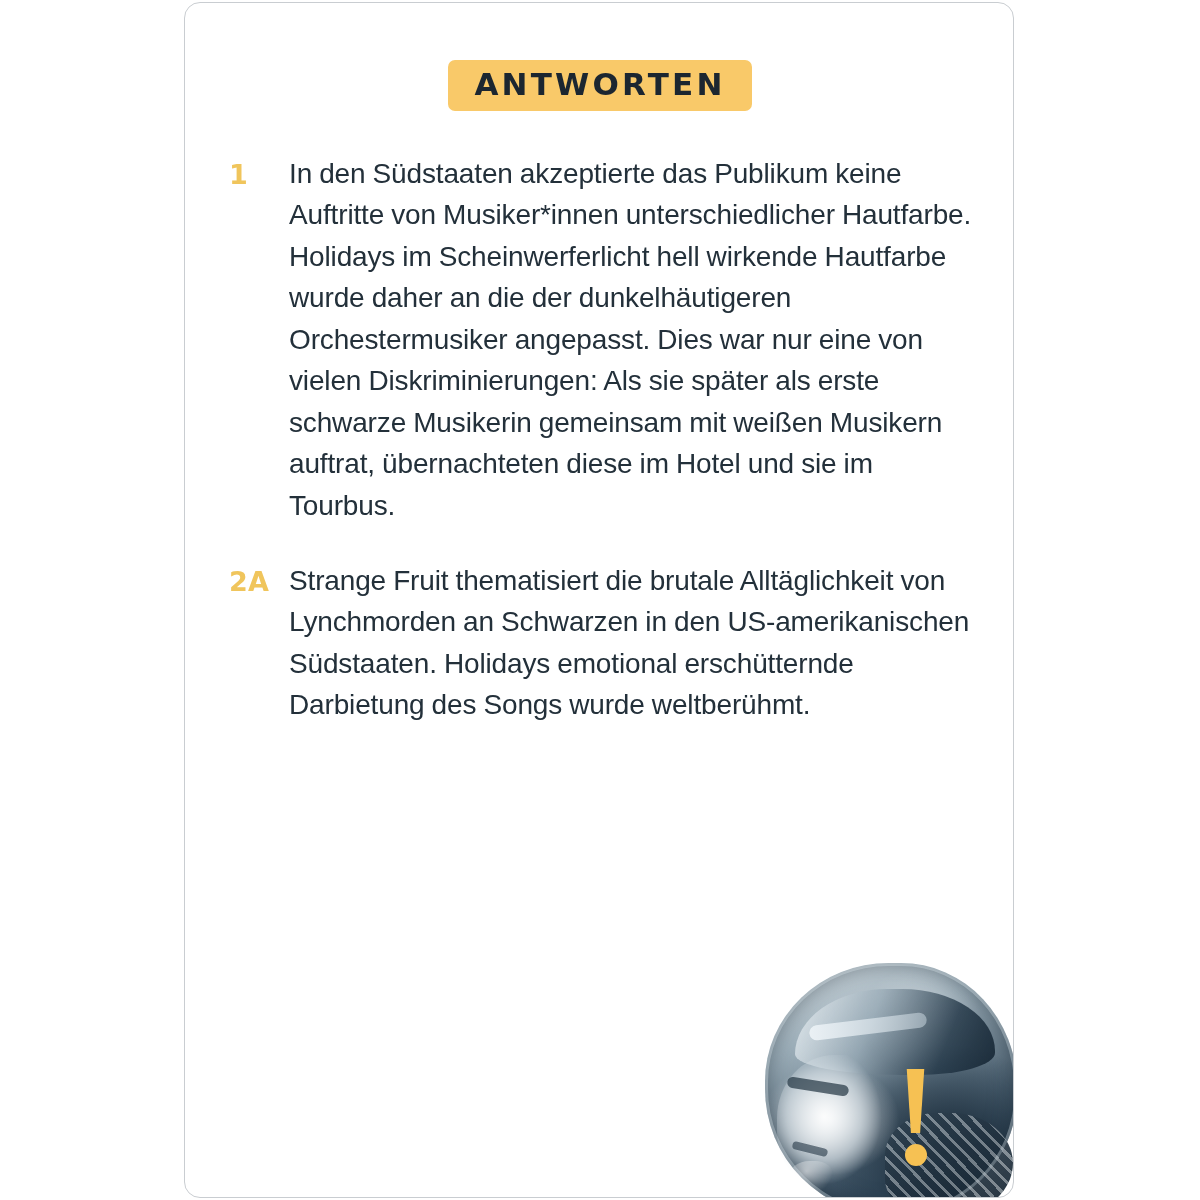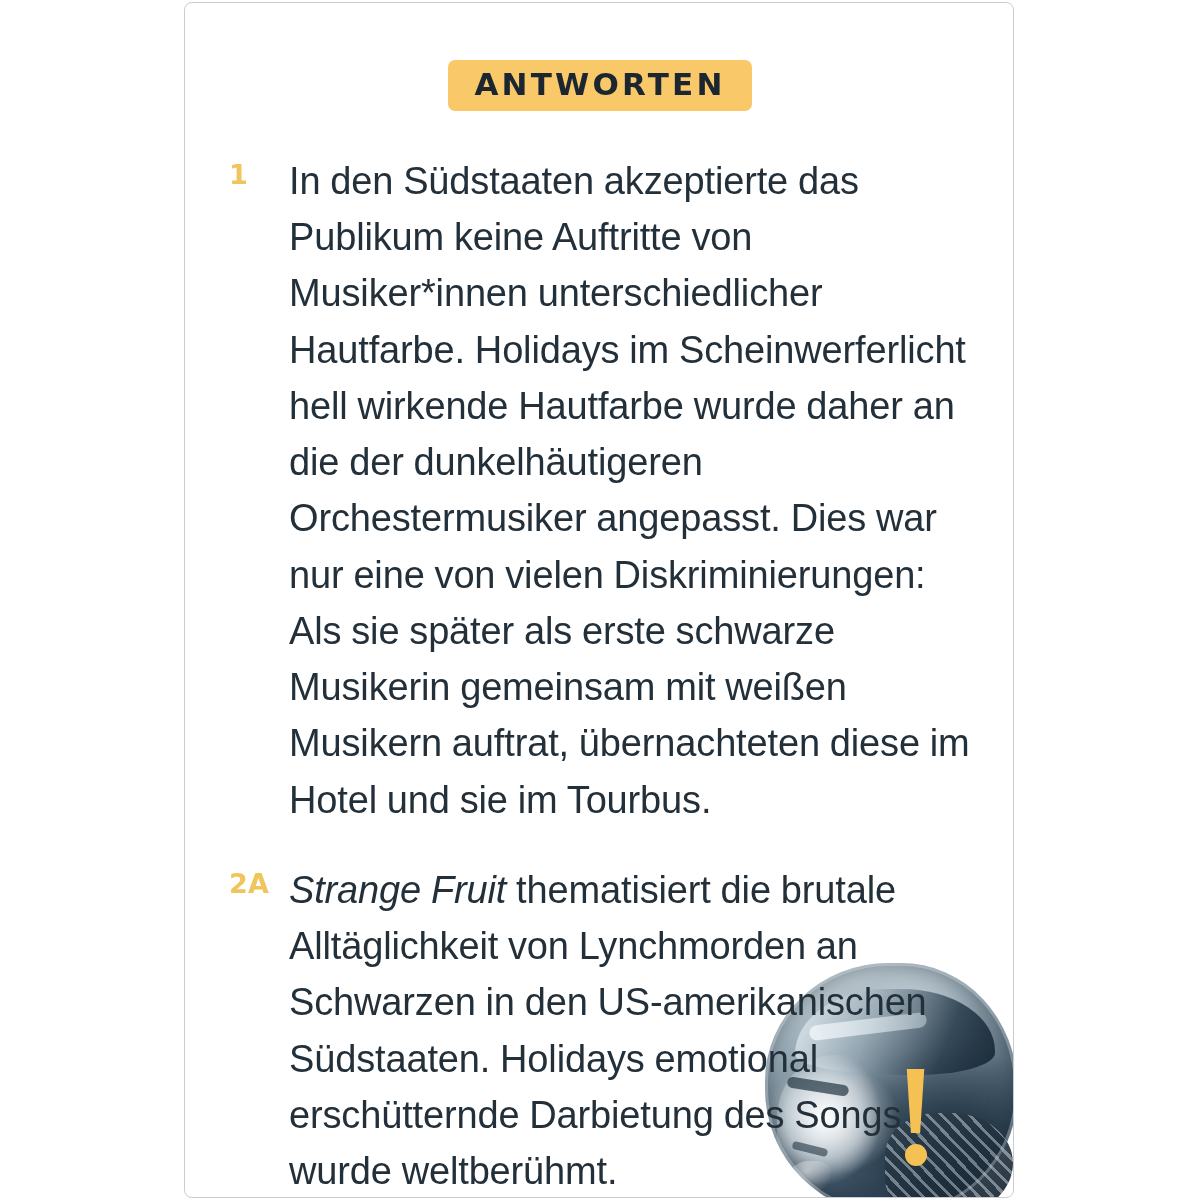--- a/index.html
+++ b/index.html
@@ -23,21 +23,21 @@
 
   
   #card {
     position: absolute;
     left: 184px;
     top: 2px;
     width: 830px;
     height: 1196px;
     background: #ffffff;
     border: 1.4px solid #c9cdd1;
-    border-radius: 8px;
+    border-radius: 16px;
     box-sizing: border-box;
     overflow: hidden;
   }
 
   
   #badge-wrap {
     position: absolute;
     left: 0;
     top: 57px;
     width: 830px;
@@ -82,30 +82,29 @@
     font-family: "DejaVu Sans", sans-serif;
     font-weight: 700;
     font-size: 27px;
     color: #f0c55c;
     letter-spacing: 0.3px;
     line-height: 1.32;
   }
 
   .body-text {
     font-family: "Liberation Sans", sans-serif;
-    font-size: 38px;
+    font-size: 28px;
     line-height: 1.48;
     color: #23303a;
     letter-spacing: -0.15px;
     word-spacing: -0.5px;
     position: relative;
     z-index: 2;
   }
   .body-text .em {
-    font-style: italic;
   }
 
   
   #coin-layer {
     position: absolute;
     right: -6px;
     bottom: -4px;
     width: 268px;
     height: 244px;
     overflow: hidden;

